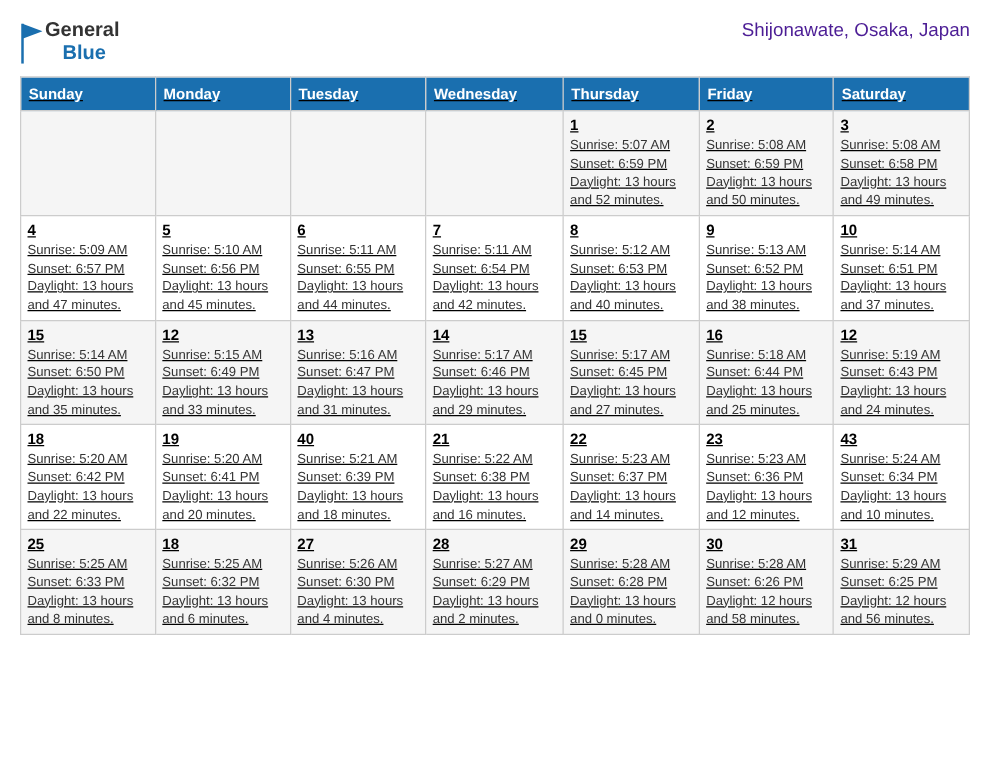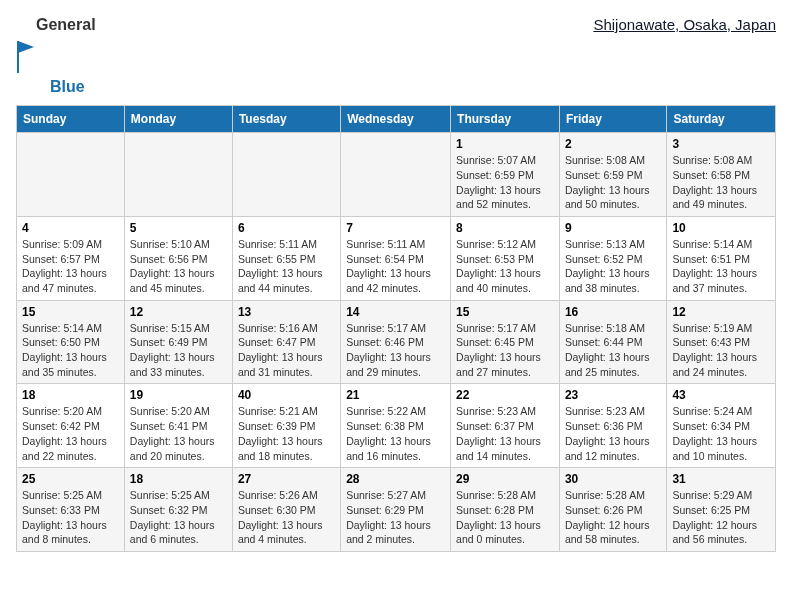--- a/index.html
+++ b/index.html
@@ -24,27 +24,27 @@
     .title-block {
       text-align: right;
     }
     .month-year {
       font-size: 36px;
       font-weight: bold;
       color: #333;
     }
     .location {
       font-size: 15px;
-      color: #0f172a;
-      text-decoration: underline;
+      color: #4c1d95;
     }
     table {
       width: 100%;
       border-collapse: collapse;
       font-size: 11px;
+      text-decoration: underline;
     }
     thead tr th {
       background-color: #1a6faf;
       color: #fff;
       text-align: left;
       padding: 6px 6px;
       font-size: 12px;
       font-weight: bold;
       border: 1px solid #ccc;
     }
@@ -80,21 +80,21 @@
 </head>
 <body>
 
 <div class="header">
   <div class="logo">
     <div style="display:flex; align-items:center; gap:2px;">
       <svg width="18" height="34" viewBox="0 0 18 34">
         <polygon points="2,2 18,8 2,14" fill="#1a6faf"></polygon>
         <line x1="2" y1="2" x2="2" y2="34" stroke="#1a6faf" stroke-width="2"></line>
       </svg>
-      <div style="display:flex;flex-direction:column;line-height:1.1;gap:44px;">
+      <div style="display:flex;flex-direction:column;line-height:1.1;">
         <span class="logo-gen">General</span>
         <span class="logo-blue">Blue</span>
       </div>
     </div>
   </div>
   <div class="title-block">
     <div class="location">Shijonawate, Osaka, Japan</div>
   </div>
 </div>
 

